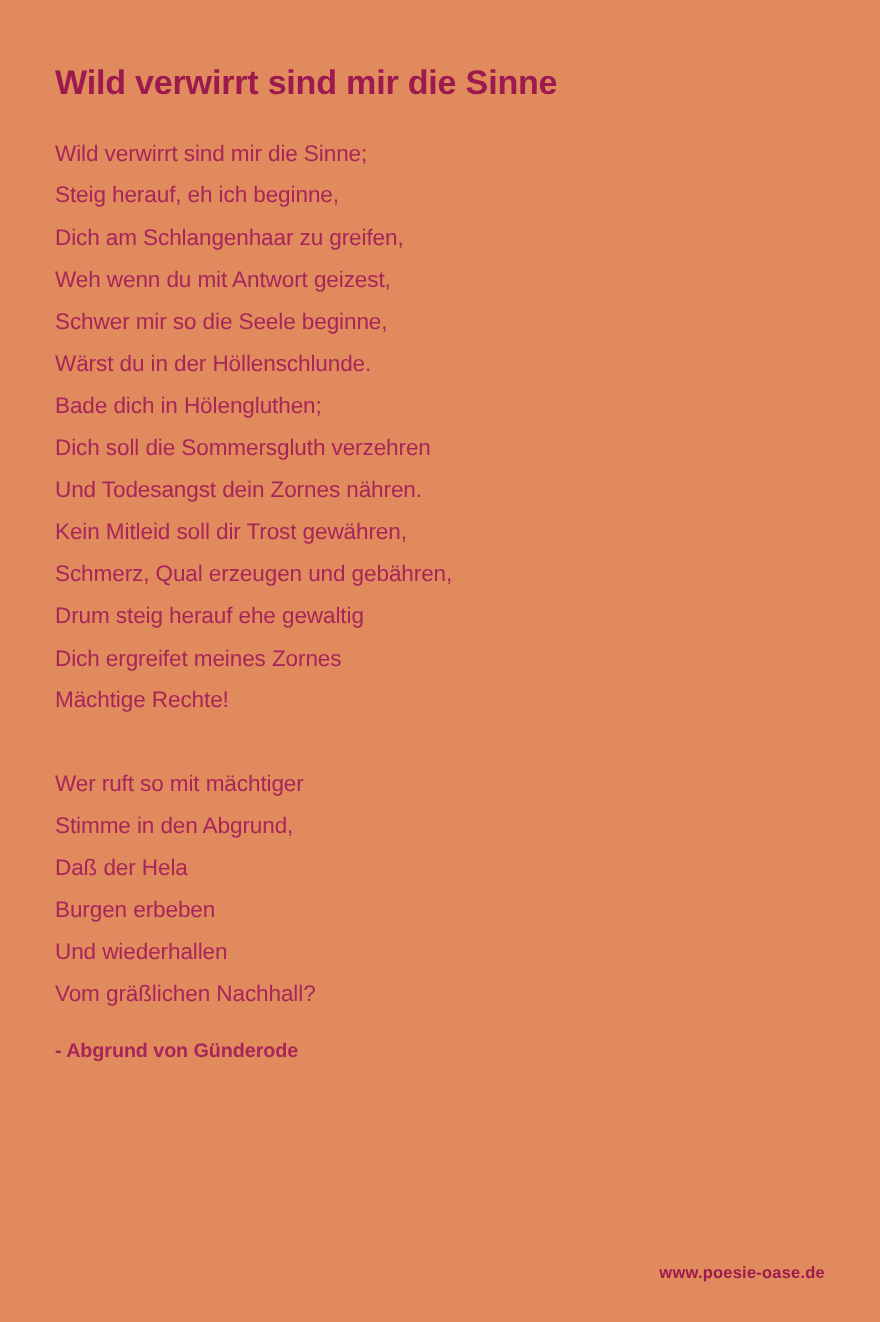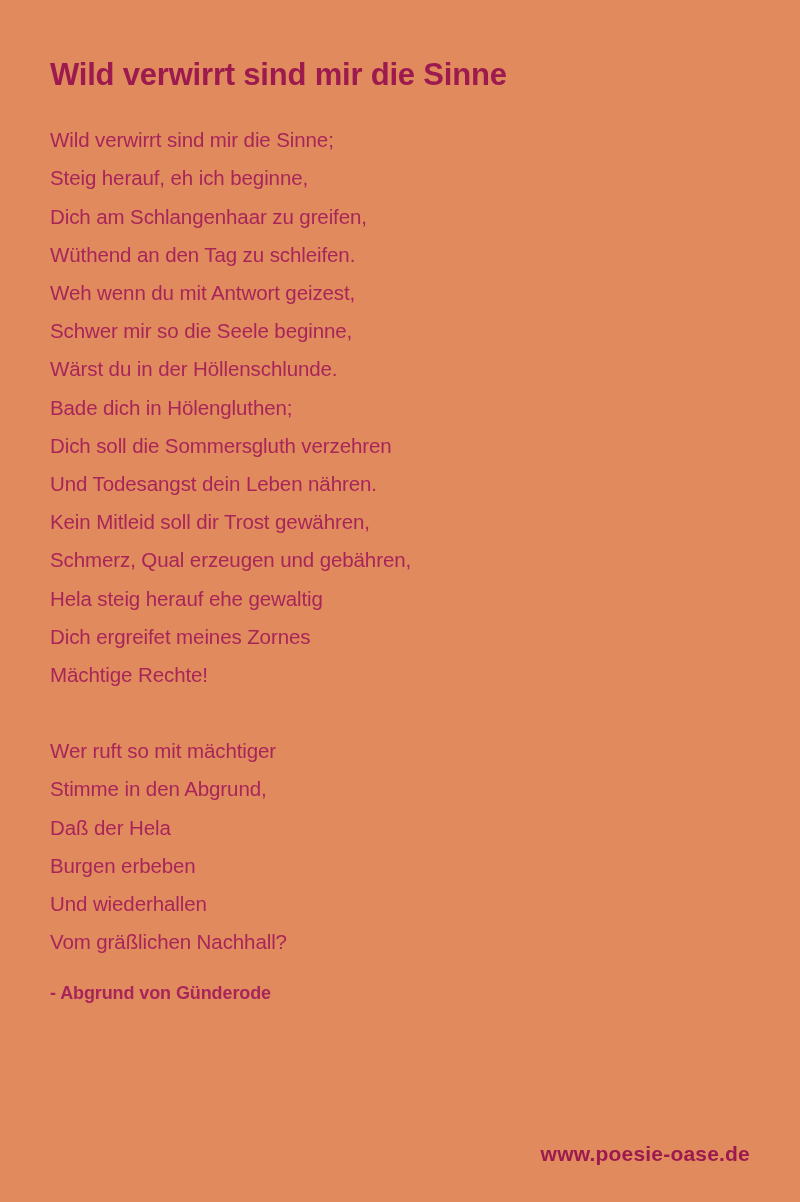--- a/index.html
+++ b/index.html
@@ -46,49 +46,48 @@
     margin-top: 22px;
     font-size: 18px;
     font-weight: bold;
     color: #a8255a;
     letter-spacing: -0.1px;
   }
   .site-url {
     position: absolute;
     right: 50px;
     bottom: 36px;
-    font-size: 21px;
+    font-size: 15px;
     font-weight: bold;
     color: #9c1a4e;
     letter-spacing: 0.2px;
   }
 </style>
 </head>
 <body>
 
 <div class="page">
 
   <h1 class="poem-title">Wild verwirrt sind mir die Sinne</h1>
 
   <div class="poem-body">
 
     <div>
       <div class="poem-line">Wild verwirrt sind mir die Sinne;</div>
       <div class="poem-line">Steig herauf, eh ich beginne,</div>
       <div class="poem-line">Dich am Schlangenhaar zu greifen,</div>
-      <div class="poem-line">Wüthend an den Tag zu schleifen.</div>
       <div class="poem-line">Weh wenn du mit Antwort geizest,</div>
       <div class="poem-line">Schwer mir so die Seele beginne,</div>
       <div class="poem-line">Wärst du in der Höllenschlunde.</div>
       <div class="poem-line">Bade dich in Hölengluthen;</div>
       <div class="poem-line">Dich soll die Sommersgluth verzehren</div>
-      <div class="poem-line">Und Todesangst dein Leben nähren.</div>
+      <div class="poem-line">Und Todesangst dein Zornes nähren.</div>
       <div class="poem-line">Kein Mitleid soll dir Trost gewähren,</div>
       <div class="poem-line">Schmerz, Qual erzeugen und gebähren,</div>
-      <div class="poem-line">Hela steig herauf ehe gewaltig</div>
+      <div class="poem-line">Drum steig herauf ehe gewaltig</div>
       <div class="poem-line">Dich ergreifet meines Zornes</div>
       <div class="poem-line">Mächtige Rechte!</div>
     </div>
 
     <div class="stanza-gap"></div>
 
     <div>
       <div class="poem-line">Wer ruft so mit mächtiger</div>
       <div class="poem-line">Stimme in den Abgrund,</div>
       <div class="poem-line">Daß der Hela</div>

